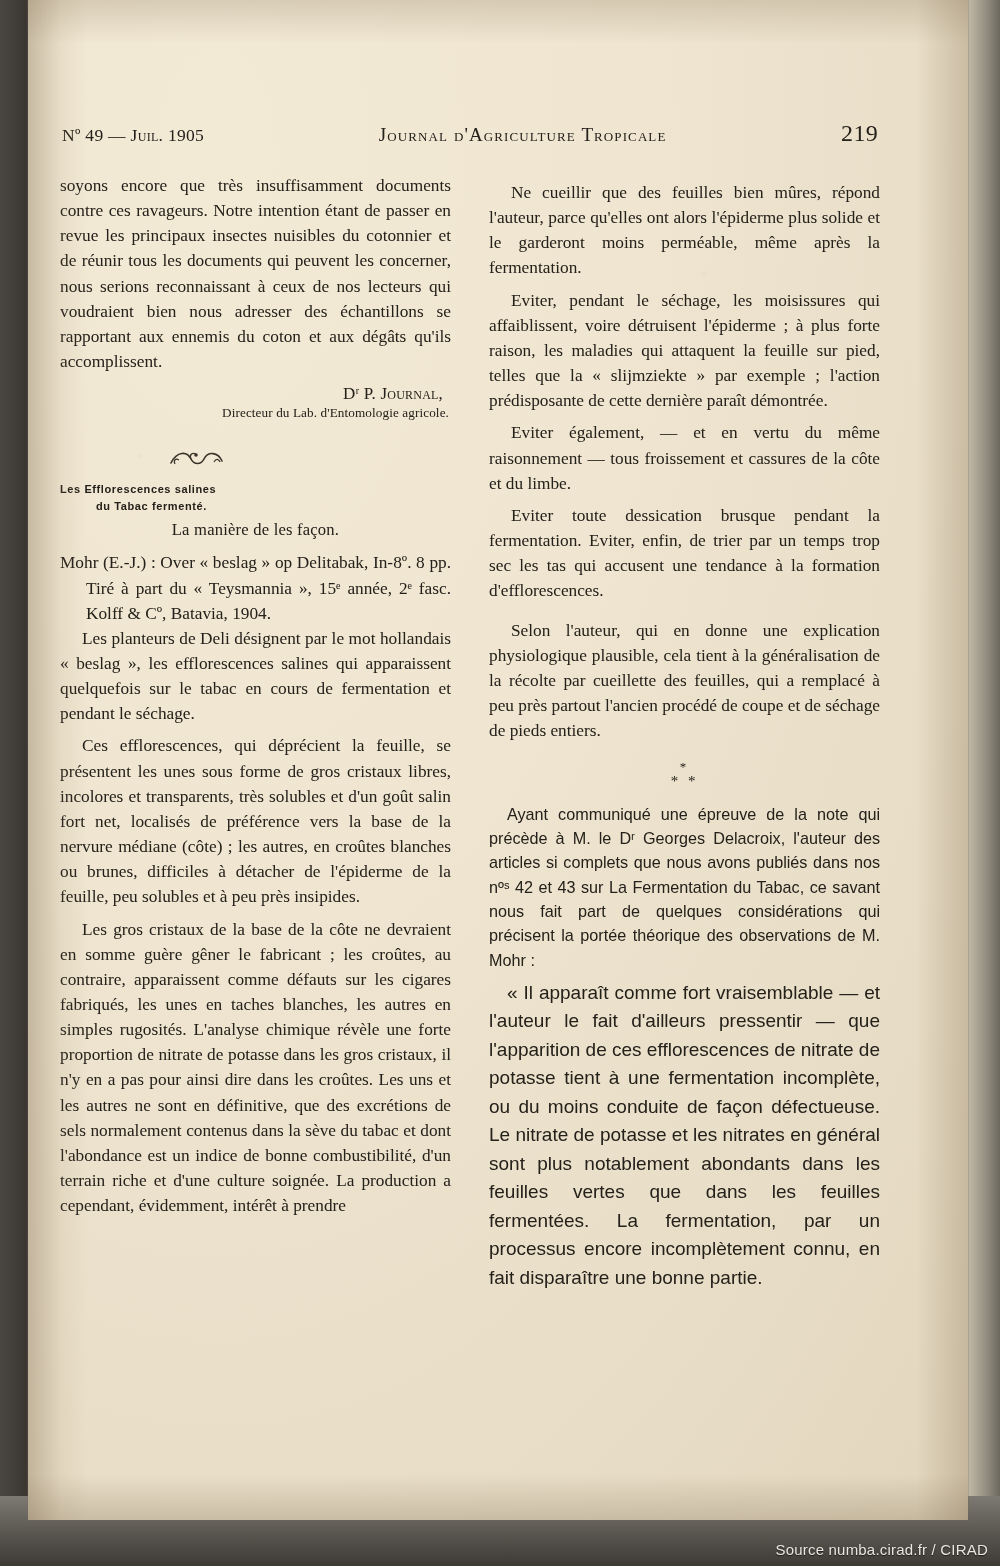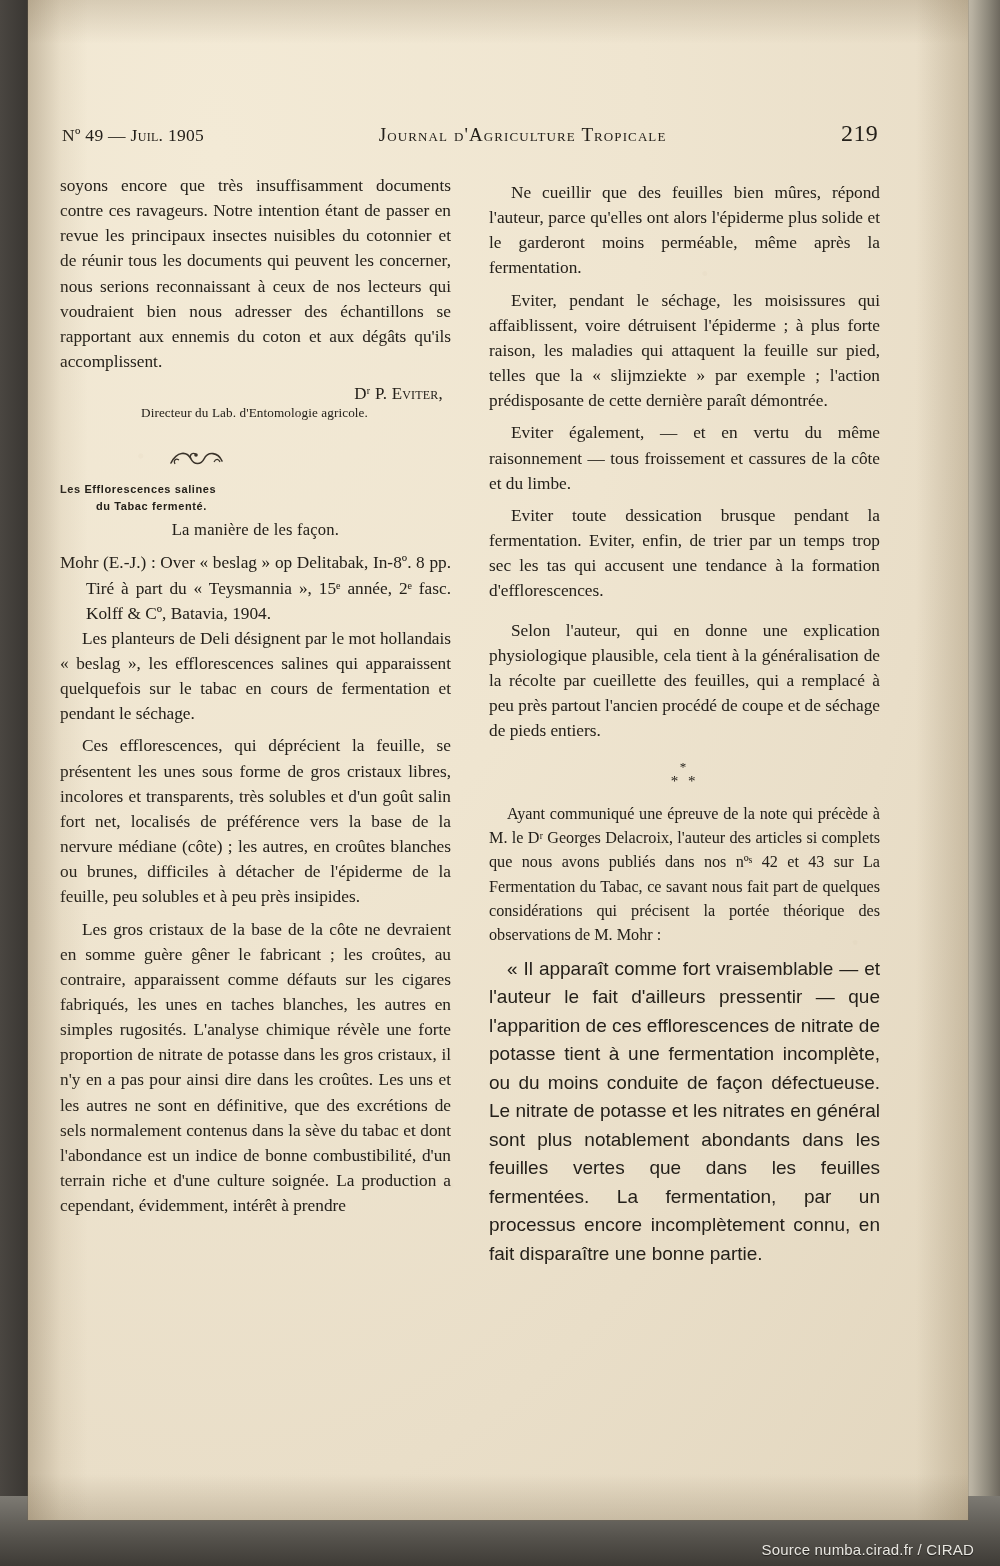--- a/index.html
+++ b/index.html
@@ -134,21 +134,21 @@
 
   .sig {
     text-align: right;
     font-variant: small-caps;
     font-size: 17px;
     margin-top: 10px;
     padding-right: 8px;
     letter-spacing: 0.2px;
   }
   .sig-sub {
-    text-align: center;
+    text-align: right;
     font-size: 13.2px;
     margin-top: 1px;
     padding-right: 2px;
     letter-spacing: 0.1px;
   }
 
   .ornament {
     text-align: center;
     margin: 26px 0 12px 0;
     color: #3a332a;
@@ -184,39 +184,39 @@
     line-height: 0.95;
     margin: 18px 0 14px 0;
   }
   .asterism .top { display: block; font-size: 13px; }
 
   
   .col-right p, .col-right .quote {
     font-family: "Liberation Serif", serif;
   }
   .col-right .note-sans {
-    font-family: Liberation Serif, serif;
+    font-family: Liberation Sans, sans-serif;
     font-size: 16.2px;
     line-height: 1.5;
     text-align: justify;
   }
   .col-right .quote {
     font-family: "Liberation Sans", sans-serif;
     font-size: 19px;
     line-height: 1.5;
     text-align: justify;
     text-indent: 18px;
   }
 
   .gap { height: 7px; }
 
   
   .source-bar {
     position: absolute;
-    right: 26px;
+    right: 12px;
     bottom: 8px;
     color: #e8e6e0;
     font-family: "Liberation Sans", sans-serif;
     font-size: 15px;
     letter-spacing: 0.2px;
     text-shadow: 0 1px 1px rgba(0,0,0,0.6);
   }
 
   
   .speckle {
@@ -249,21 +249,21 @@
         <div class="rh-center">Journal d'Agriculture Tropicale</div>
         <div class="rh-right">219</div>
       </div>
 
       <div class="cols">
 
         <div class="col col-left">
 
           <p>soyons encore que très insuffisamment documents contre ces ravageurs. Notre intention étant de passer en revue les principaux insectes nuisibles du cotonnier et de réunir tous les documents qui peuvent les concerner, nous serions reconnaissant à ceux de nos lecteurs qui voudraient bien nous adresser des échantillons se rapportant aux ennemis du coton et aux dégâts qu'ils accomplissent.</p>
 
-          <div class="sig">Dʳ P. Eviter,</div>
+          <div class="sig">Dʳ P. Journal,</div>
           <div class="sig-sub">Directeur du Lab. d'Entomologie agricole.</div>
 
           <div class="ornament">
             <svg width="58" height="22" viewBox="0 0 58 22" aria-hidden="true">
               <path d="M4 16 C10 4, 20 4, 24 12 C27 18, 34 18, 37 12 C41 4, 51 5, 55 14" fill="none" stroke="#3a332a" stroke-width="1.6" stroke-linecap="round"></path>
               <path d="M24 12 C22 8, 25 5, 29 7" fill="none" stroke="#3a332a" stroke-width="1.3"></path>
               <circle cx="29" cy="8" r="1.8" fill="#3a332a"></circle>
               <path d="M8 17 C6 13, 9 11, 12 13" fill="none" stroke="#3a332a" stroke-width="1.2"></path>
               <path d="M47 15 C49 11, 52 12, 53 15" fill="none" stroke="#3a332a" stroke-width="1.2"></path>
             </svg>

